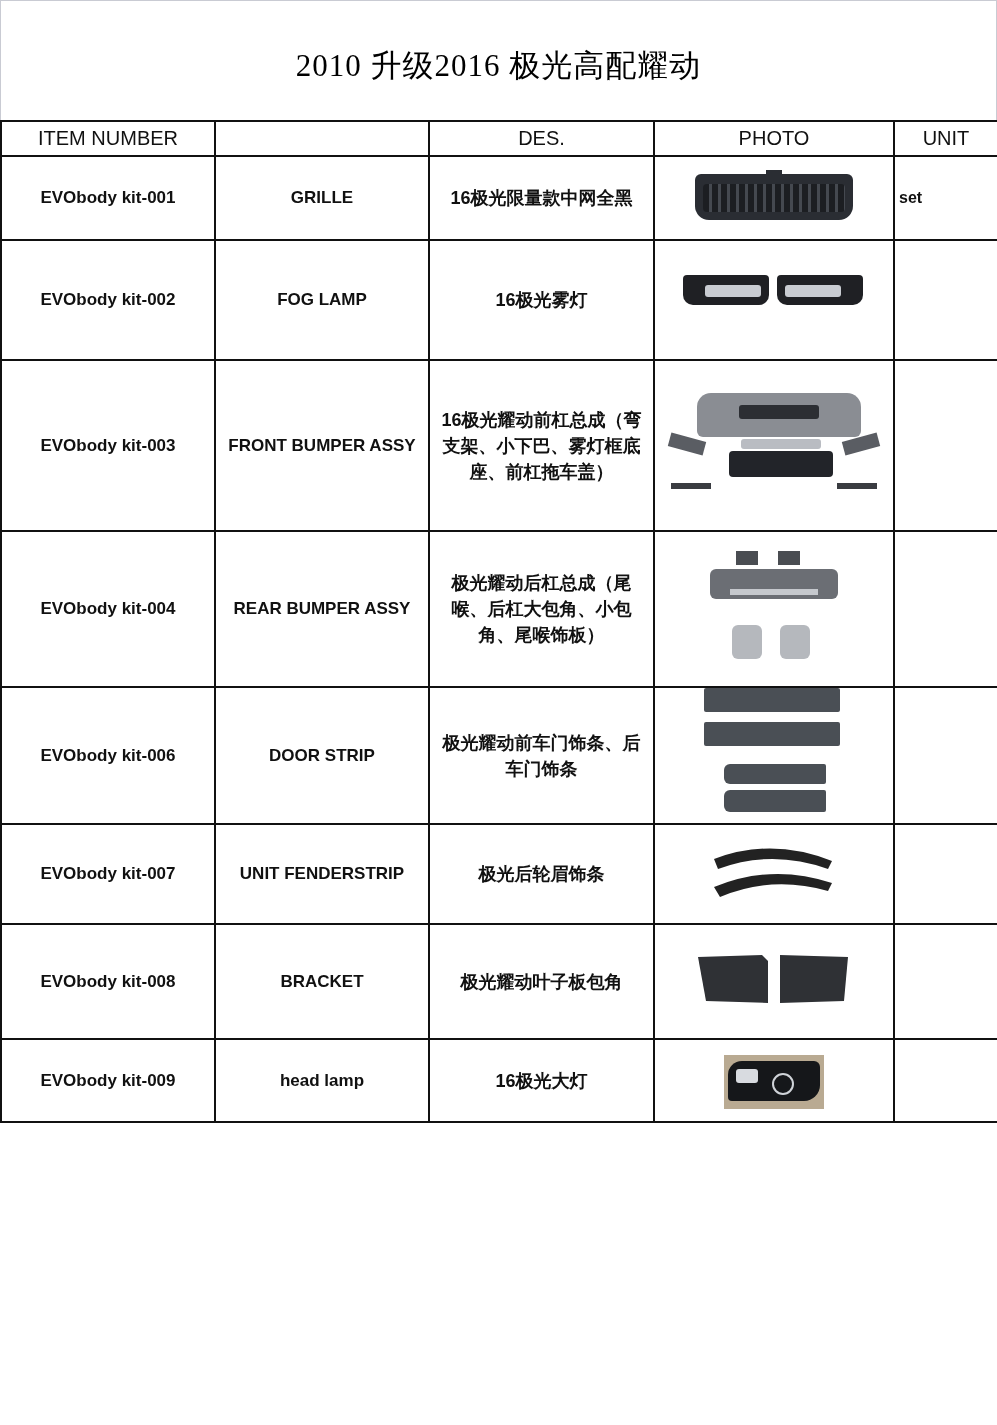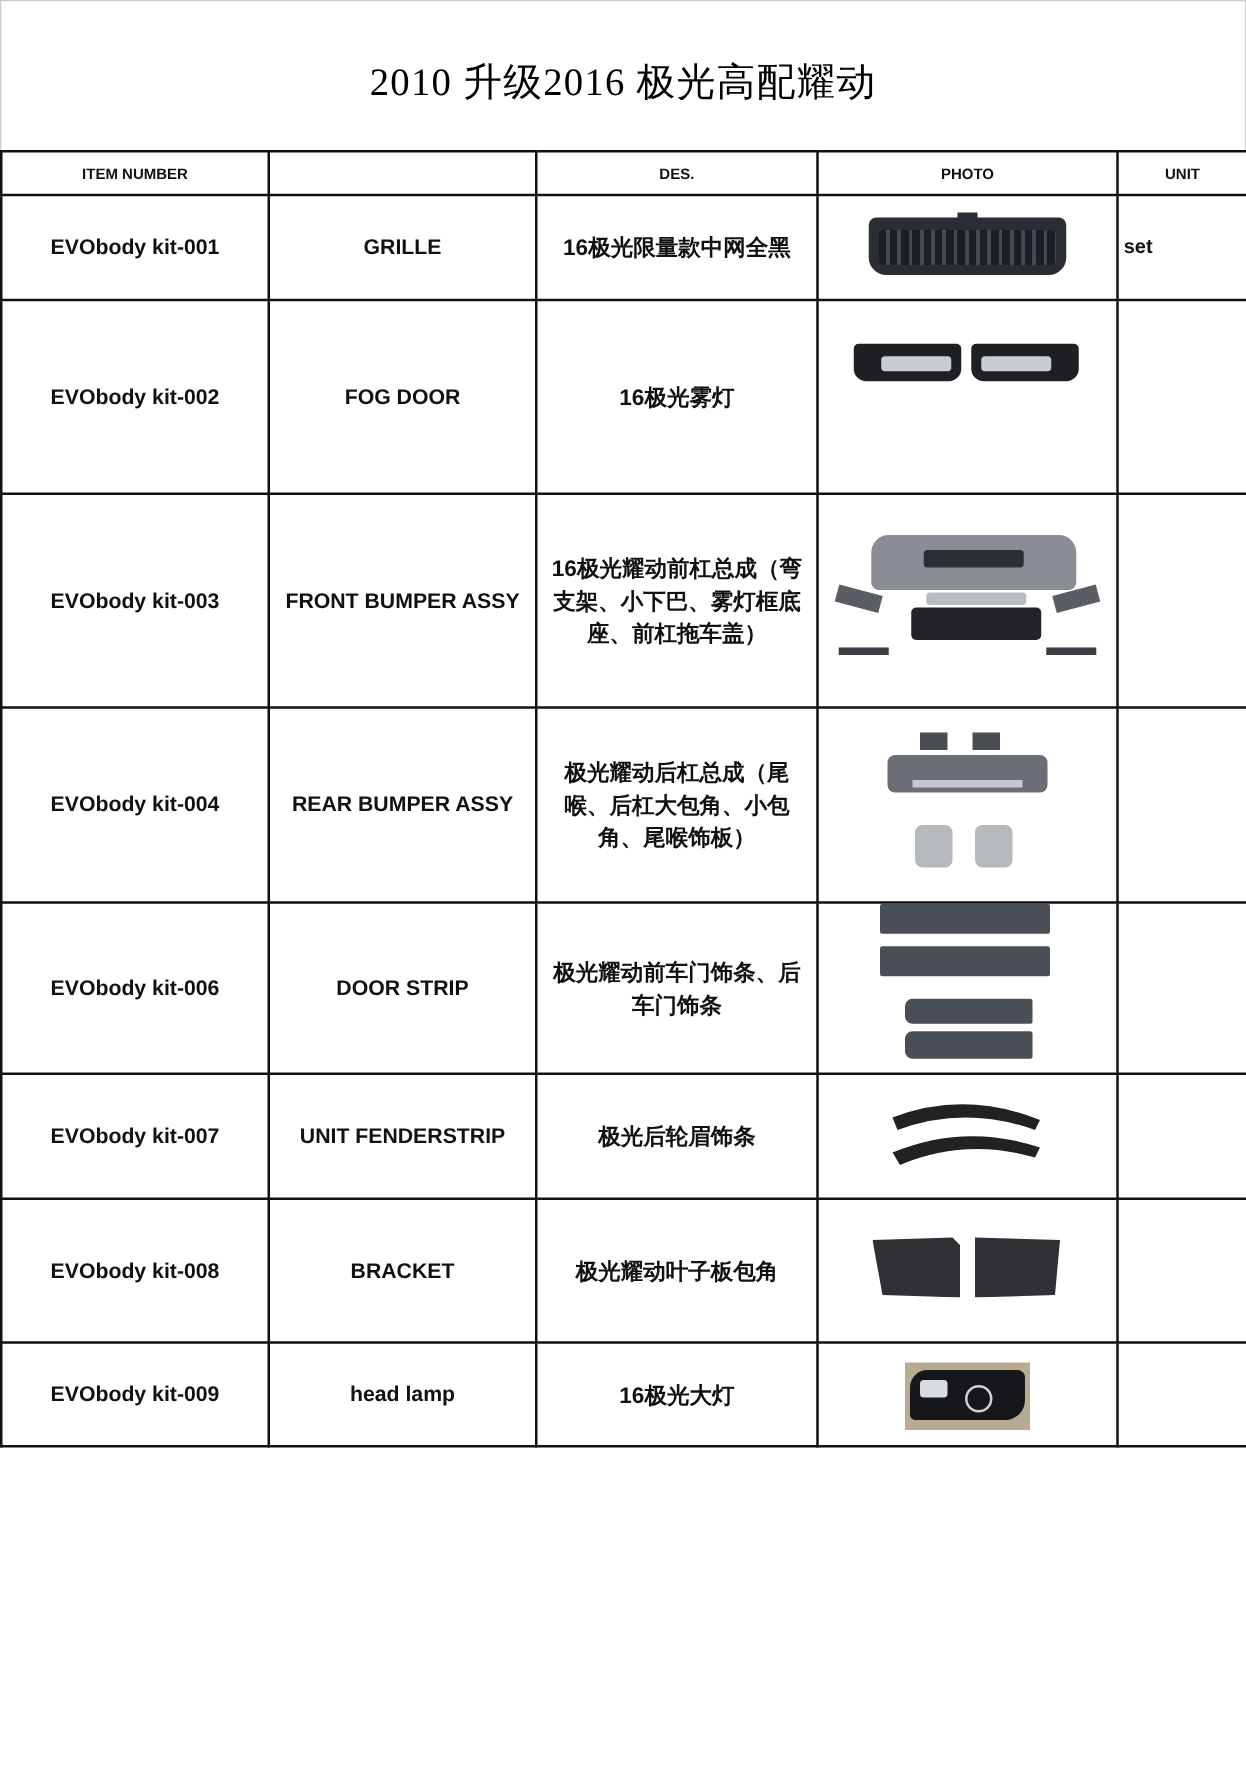--- a/index.html
+++ b/index.html
@@ -1,21 +1,21 @@
 <!DOCTYPE html>
 <html><head>
 <meta charset="utf-8">
 <style>
   html, body { margin:0; padding:0; background:#ffffff; }
   body { width:997px; height:1425px; position:relative; overflow:hidden; font-family:"Liberation Sans","DejaVu Sans",sans-serif; color:#111; }
   .title-box { position:absolute; left:0; top:0; width:995px; height:119px; border:1px solid #c9cbd3; border-bottom:none; }
   .title { position:absolute; left:0; right:0; top:44px; text-align:center; font-family:"Liberation Serif","DejaVu Serif",serif; font-size:31px; letter-spacing:1px; color:#000; }
   table { position:absolute; left:0; top:120px; border-collapse:collapse; table-layout:fixed; width:997px; }
   td, th { border:2px solid #111; padding:0; text-align:center; vertical-align:middle; font-size:17px; }
-  th { font-size:12px; font-weight:bold; height:33px; }
+  th { font-size:20px; font-weight:normal; height:33px; }
   td.item, td.name { font-weight:bold; font-size:17px; }
   td.des { font-weight:bold; font-size:18px; line-height:26px; padding:0 8px; }
   td.unit { text-align:left; padding-left:4px; font-weight:bold; font-size:16px;border-radius:25px; }
   .photo { display:inline-block; position:relative; }
   .shape { position:absolute; }
 </style>
 </head>
 <body>
 
 <div class="title-box">
@@ -46,23 +46,23 @@
     <td>
       <div class="photo" style="width:158px;height:52px;">
         <div class="shape" style="left:0;top:4px;width:158px;height:46px;background:#2a2d33;border-radius:6px 6px 14px 14px;"></div>
         <div class="shape" style="left:8px;top:14px;width:142px;height:28px;background:repeating-linear-gradient(90deg,#1a1c20 0 6px,#4a4e56 6px 9px),#222;opacity:.85;border-radius:4px;"></div>
         <div class="shape" style="left:71px;top:0;width:16px;height:12px;background:#2a2d33;"></div>
       </div>
     </td>
     <td class="unit">set</td>
   </tr>
 
-  <tr style="height:155px">
+  <tr style="height:120px">
     <td class="item">EVObody kit-002</td>
-    <td class="name">FOG DOOR</td>
+    <td class="name">FOG LAMP</td>
     <td class="des">16极光雾灯</td>
     <td style="vertical-align:top;padding-top:32px;">
       <div class="photo" style="width:182px;height:38px;">
         <div class="shape" style="left:0;top:2px;width:86px;height:30px;background:#1f2024;border-radius:4px 4px 10px 10px;"></div>
         <div class="shape" style="left:22px;top:12px;width:56px;height:12px;background:#c9ccd2;border-radius:3px;"></div>
         <div class="shape" style="left:94px;top:2px;width:86px;height:30px;background:#1f2024;border-radius:4px 4px 10px 10px;"></div>
         <div class="shape" style="left:102px;top:12px;width:56px;height:12px;background:#c9ccd2;border-radius:3px;"></div>
       </div>
     </td>
     <td class="unit"></td>

